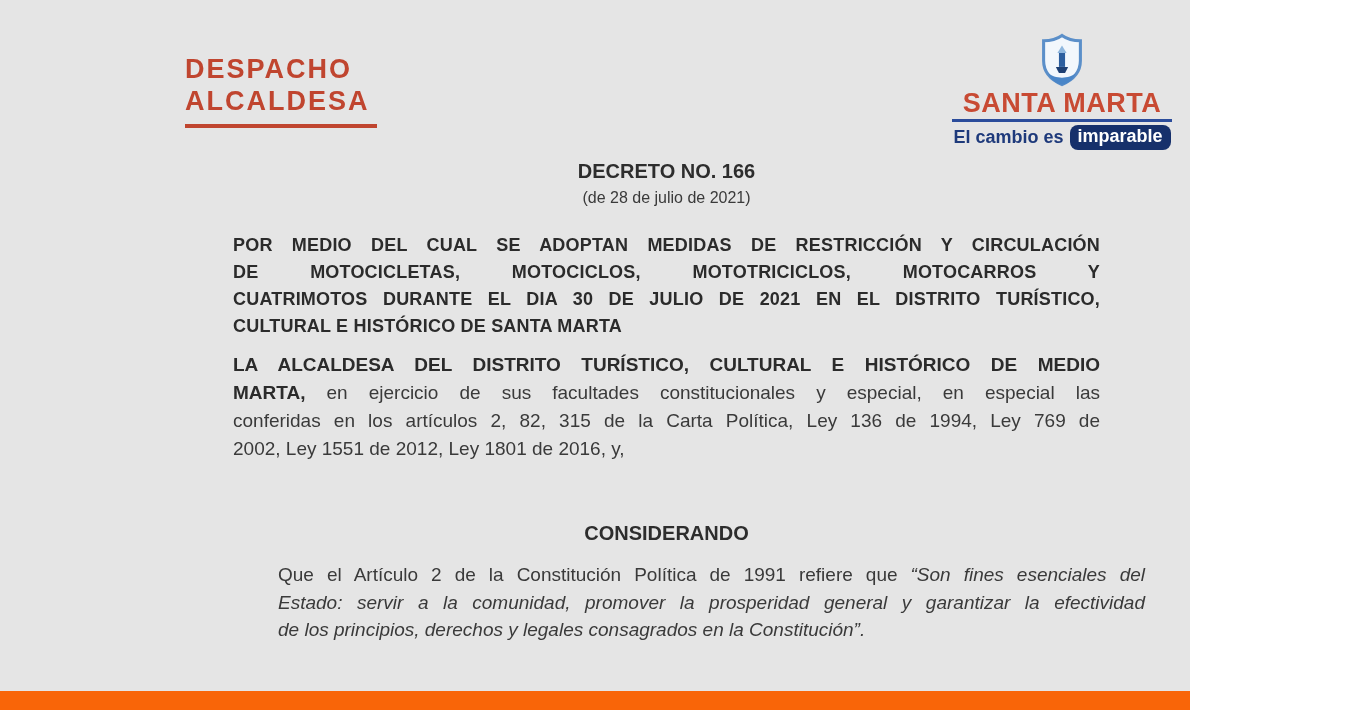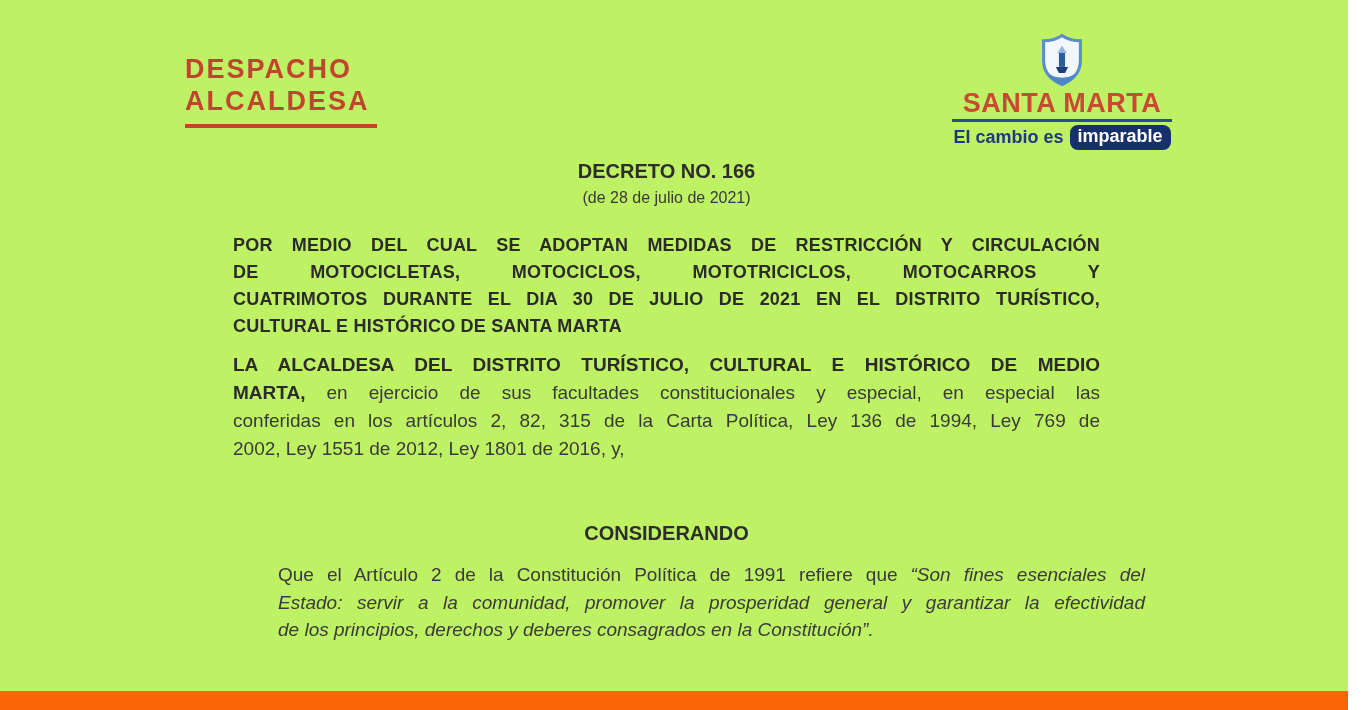--- a/index.html
+++ b/index.html
@@ -1,20 +1,20 @@
 <!DOCTYPE html>
 <html><head>
 <meta charset="utf-8">
 <style>
   html, body { margin: 0; padding: 0; background: #ffffff; }
   .page {
     position: relative;
-    width: 1348px;
+    width: 1190px;
     height: 710px;
-    background: #bef264;
+    background: #e5e5e5;
     overflow: hidden;
     font-family: "Liberation Sans", sans-serif;
     color: #3a3a3a;
   }
 
   
   .office { position: absolute; left: 185px; top: 53px; }
   .office-line {
     font-size: 27px; font-weight: bold; letter-spacing: 2px;
     line-height: 32px; color: #c0452f;
@@ -121,18 +121,18 @@
     <div class="line"><span class="bold-run">MARTA,</span> <span>en ejercicio de sus facultades constitucionales y especial, en especial las</span></div>
     <div class="line">conferidas en los artículos 2, 82, 315 de la Carta Política, Ley 136 de 1994, Ley 769 de</div>
     <div class="line last">2002, Ley 1551 de 2012, Ley 1801 de 2016, y,</div>
   </div>
 
   <div class="doc-col heading-considerando" style="position:absolute;">CONSIDERANDO</div>
 
   <div class="doc-col para para-considerando" style="position:absolute;">
     <div class="line"><span>Que el Artículo 2 de la Constitución Política de 1991 refiere que</span> <span class="italic-run">“Son fines esenciales del</span></div>
     <div class="line italic-run">Estado: servir a la comunidad, promover la prosperidad general y garantizar la efectividad</div>
-    <div class="line last italic-run">de los principios, derechos y deberes consagrados en la Constitución”.</div>
+    <div class="line last italic-run">de los principios, derechos y legales consagrados en la Constitución”.</div>
   </div>
 
   <div class="footer-bar"></div>
 
 </div>
 
 </body></html>

